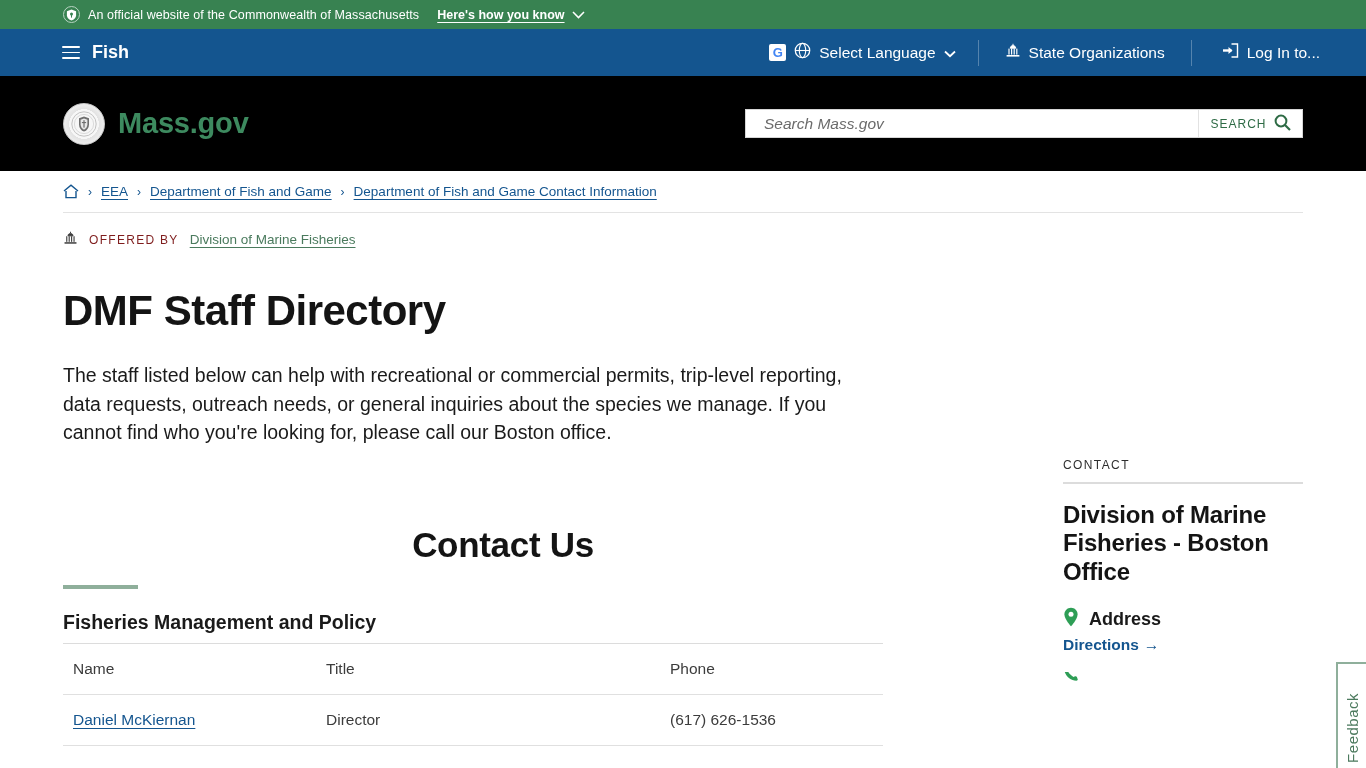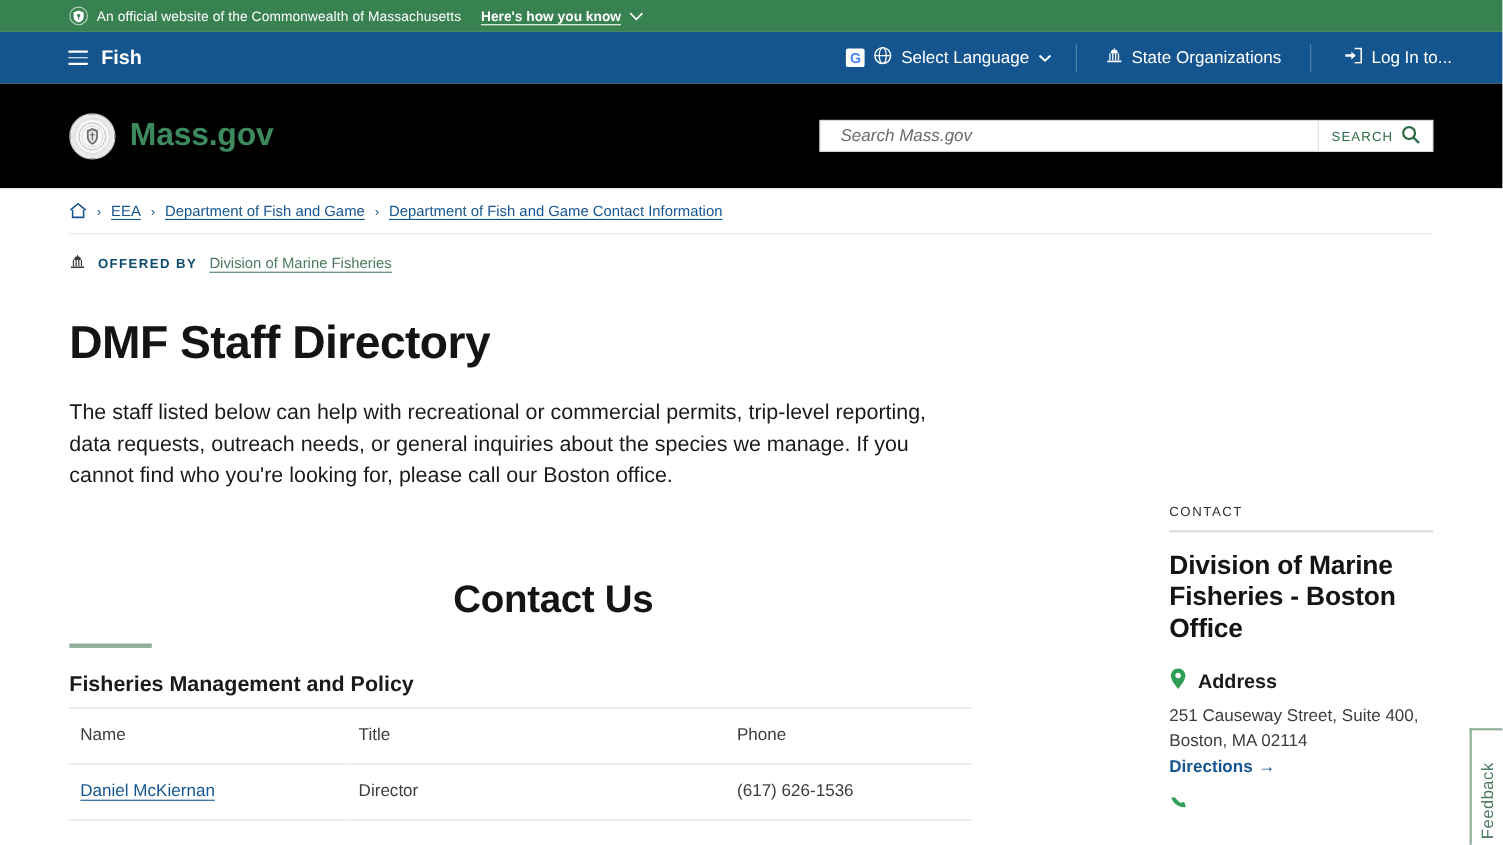--- a/index.html
+++ b/index.html
@@ -188,23 +188,23 @@
   .home-icon { display:inline-flex; cursor:pointer; }
 
   .offered-by {
     display: flex;
     align-items: center;
     gap: 11px;
     padding-top: 18px;
     font-size: 12.5px;
   }
   .ob-label {
-    color: #0c4a6e;
+    color: #7f1d1d;
     letter-spacing: 1.3px;
-    font-weight: 700;
+    font-weight: 400;
     font-size: 12px;
   }
   .ob-link {
     color: #4a7a5d;
     text-decoration: underline;
     text-underline-offset: 3px;
     font-size: 13.5px;
     cursor: pointer;
   }
 
@@ -530,24 +530,20 @@
       <div class="contact-block">
         <div class="cb-head">
           <span>
             <svg width="16" height="20" viewBox="0 0 16 20" aria-hidden="true">
               <path d="M8 0.8 C4.3 0.8 1.4 3.7 1.4 7.4 C1.4 12.1 8 19.3 8 19.3 C8 19.3 14.6 12.1 14.6 7.4 C14.6 3.7 11.7 0.8 8 0.8 Z" fill="#2e9e56"></path>
               <circle cx="8" cy="7.2" r="2.5" fill="#ffffff"></circle>
             </svg>
           </span>
           <span>Address</span>
         </div>
-        <div class="cb-body">
-          <div>251 Causeway Street, Suite 400,</div>
-          <div>Boston, MA 02114</div>
-        </div>
         <a class="cb-link">
           <span>Directions</span>
           <span>→</span>
         </a>
       </div>
 
       <div class="contact-block" style="margin-top:18px;">
         <div class="cb-head" style="height:10px;overflow:hidden;">
           <span>
             <svg width="16" height="16" viewBox="0 0 16 16" aria-hidden="true">

